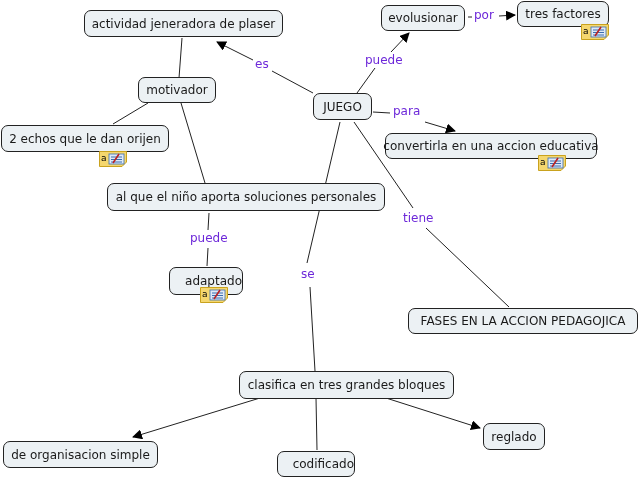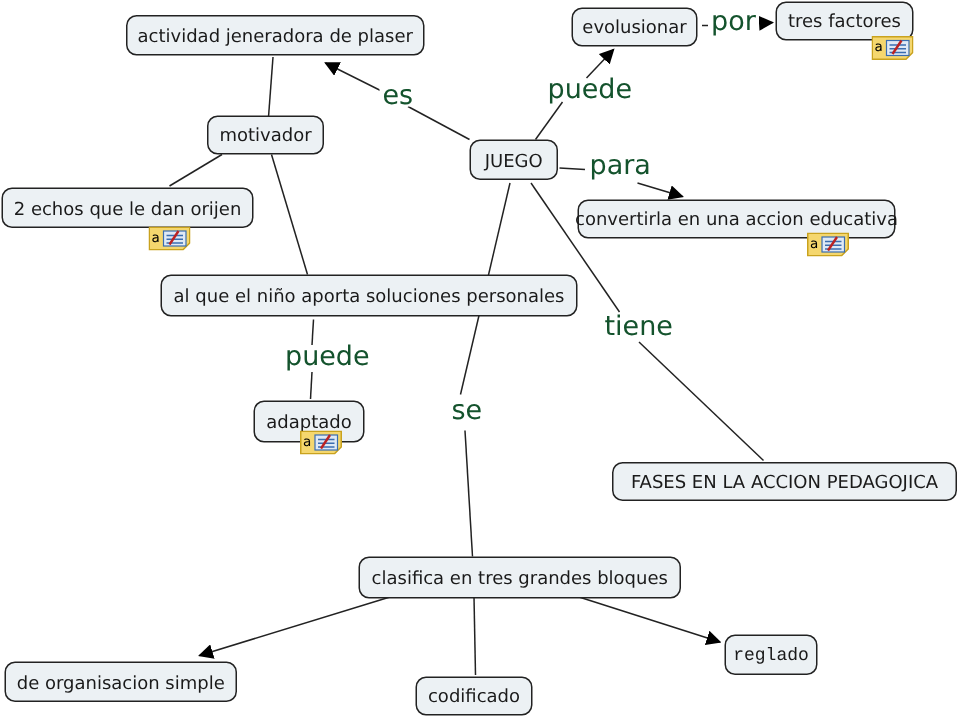--- a/index.html
+++ b/index.html
@@ -2,21 +2,21 @@
 <html><head>
 <meta charset="utf-8">
 <style>
   html, body { margin:0; padding:0; }
   body { width:640px; height:479px; background:#ffffff; position:relative; overflow:hidden;
          font-family:"DejaVu Sans", sans-serif; }
   #links { position:absolute; left:0; top:0; width:640px; height:479px; }
   .node { position:absolute; box-sizing:border-box; background:#ecf1f4; border:1px solid #222;
           border-radius:7px; font-size:12px; color:#1a1a1a; display:flex; align-items:center;
           justify-content:center; white-space:nowrap; }
-  .lbl { position:absolute; font-size:18px; color:#14532d; background:#fff; padding:0 2px;
+  .lbl { position:absolute; font-size:12px; color:#6d28d9; background:#fff; padding:0 2px;
          line-height:14px; white-space:nowrap;text-align:center; }
   .note { position:absolute; width:28px; height:16px; }
 </style>
 </head>
 <body>
 
 <svg id="links">
   <defs>
     <marker id="arr" markerWidth="10" markerHeight="10" refX="9" refY="5" orient="auto" markerUnits="userSpaceOnUse">
       <path d="M0,0 L10,5 L0,10 z" fill="#000"></path>
@@ -71,36 +71,36 @@
   </div>
 <div class="node" style="left:517px;top:1px;width:92px;height:26px;">
     <span>tres factores</span>
   </div>
 <div class="node" style="left:385px;top:133px;width:212px;height:26px;">
     <span>convertirla en una accion educativa</span>
   </div>
 <div class="node" style="left:70px;top:183px;width:278px;height:28px;margin-left:37px;">
     <span>al que el niño aporta soluciones personales</span>
   </div>
-<div class="node" style="left:169px;top:267px;width:74px;height:28px;">
+<div class="node" style="left:169px;top:267px;width:74px;height:28px;justify-content:flex-end;">
     <span>adaptado</span>
   </div>
 <div class="node" style="left:408px;top:308px;width:230px;height:26px;">
     <span>FASES EN LA ACCION PEDAGOJICA</span>
   </div>
 <div class="node" style="left:207px;top:371px;width:215px;height:28px;margin-left:32px;">
     <span>clasifica en tres grandes bloques</span>
   </div>
 <div class="node" style="left:3px;top:441px;width:155px;height:27px;">
     <span>de organisacion simple</span>
   </div>
-<div class="node" style="left:277px;top:451px;width:78px;height:26px;">
+<div class="node" style="left:277px;top:451px;width:78px;height:26px;justify-content:flex-end;">
     <span>codificado</span>
   </div>
-<div class="node" style="left:483px;top:423px;width:62px;height:27px;font-family:Liberation Mono, monospace;">
+<div class="node" style="left:483px;top:423px;width:62px;height:27px;">
     <span>reglado</span>
   </div>
 
 <div class="note" style="left:99px;top:151px;">
   <svg width="28" height="16" viewBox="0 0 28 16">
     <path d="M0.5,0.5 H27.5 V11 L23,15.5 H0.5 Z" fill="#f5d76e" stroke="#c9a21e"></path>
     <text x="2" y="10" font-size="9" font-family="DejaVu Sans, sans-serif" fill="#000">a</text>
     <rect x="10" y="3" width="15" height="10" fill="#dfe9f5" stroke="#3a6db0" stroke-width="0.8"></rect>
     <line x1="12" y1="6" x2="23" y2="6" stroke="#3a6db0"></line>
       <line x1="12" y1="8.5" x2="23" y2="8.5" stroke="#3a6db0"></line>

